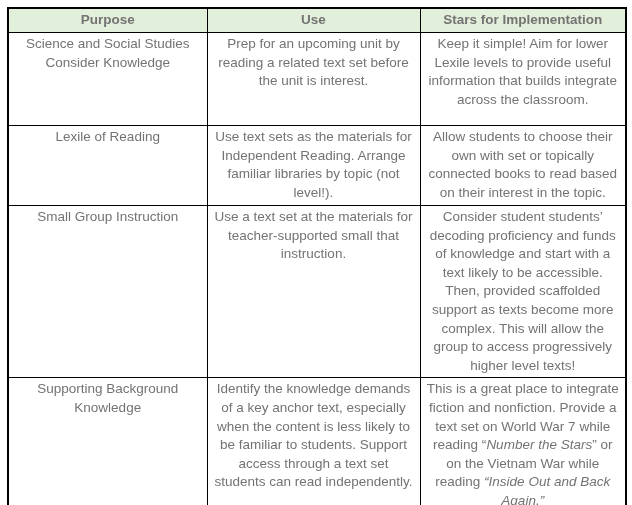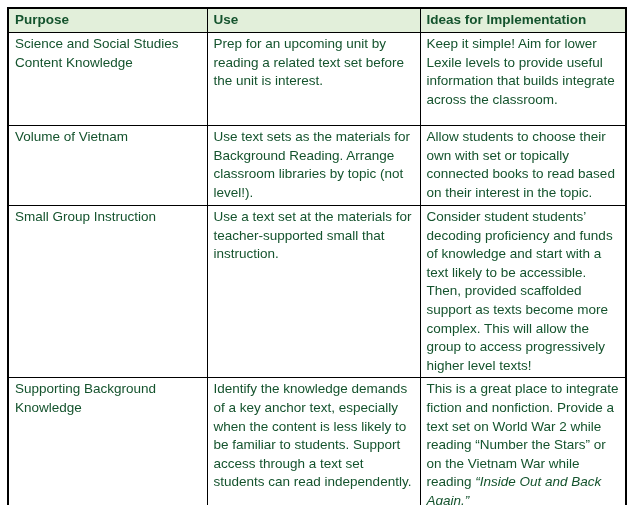--- a/index.html
+++ b/index.html
@@ -22,25 +22,25 @@
     border: 2px solid #000000;
     background: #ffffff;
   }
   table.doc-table col.c1 { width: 199px; }
   table.doc-table col.c2 { width: 213px; }
   table.doc-table col.c3 { width: 206px; }
   table.doc-table th,
   table.doc-table td {
     border: 1px solid #000000;
     vertical-align: top;
-    text-align: left;
+    text-align: center;
     padding: 2px 6px 2px 6px;
     font-size: 13.5px;
     line-height: 18.6px;
-    color: #14532d;
+    color: #737373;
     word-wrap: break-word;
   }
   table.doc-table th {
     background: #e2efda;
     font-weight: bold;
     height: 19px;
   }
   tr.r1 { height: 93px; }
   tr.r2 { height: 80px; }
   tr.r3 { height: 168px; padding-left: 36px; }
@@ -53,39 +53,39 @@
   <table class="doc-table">
     <colgroup>
       <col class="c1">
       <col class="c2">
       <col class="c3">
     </colgroup>
     <thead>
       <tr>
         <th>Purpose</th>
         <th>Use</th>
-        <th>Ideas for Implementation</th>
+        <th>Stars for Implementation</th>
       </tr>
     </thead>
     <tbody>
       <tr class="r1">
-        <td>Science and Social Studies Content Knowledge</td>
+        <td>Science and Social Studies Consider Knowledge</td>
         <td>Prep for an upcoming unit by reading a related text set before the unit is interest.</td>
         <td>Keep it simple! Aim for lower Lexile levels to provide useful information that builds integrate across the classroom.</td>
       </tr>
       <tr class="r2">
-        <td>Volume of Vietnam</td>
-        <td>Use text sets as the materials for Background Reading. Arrange classroom libraries by topic (not level!).</td>
+        <td>Lexile of Reading</td>
+        <td>Use text sets as the materials for Independent Reading. Arrange familiar libraries by topic (not level!).</td>
         <td>Allow students to choose their own with set or topically connected books to read based on their interest in the topic.</td>
       </tr>
       <tr class="r3">
         <td>Small Group Instruction</td>
         <td>Use a text set at the materials for teacher-supported small that instruction.</td>
         <td>Consider student students’ decoding proficiency and funds of knowledge and start with a text likely to be accessible. Then, provided scaffolded support as texts become more complex. This will allow the group to access progressively higher level texts!</td>
       </tr>
       <tr class="r4">
         <td>Supporting Background Knowledge</td>
         <td>Identify the knowledge demands of a key anchor text, especially when the content is less likely to be familiar to students. Support access through a text set students can read independently.</td>
-        <td><span>This is a great place to integrate fiction and nonfiction. Provide a text set on World War 2 while reading “</span><span style="">Number the Stars</span><span>” or on the Vietnam War while reading </span><span style="font-style: italic;">“Inside Out and Back Again.”</span></td>
+        <td><span>This is a great place to integrate fiction and nonfiction. Provide a text set on World War 7 while reading “</span><span style="font-style: italic;">Number the Stars</span><span>” or on the Vietnam War while reading </span><span style="font-style: italic;">“Inside Out and Back Again.”</span></td>
       </tr>
     </tbody>
   </table>
 </div>
 
 </body></html>

